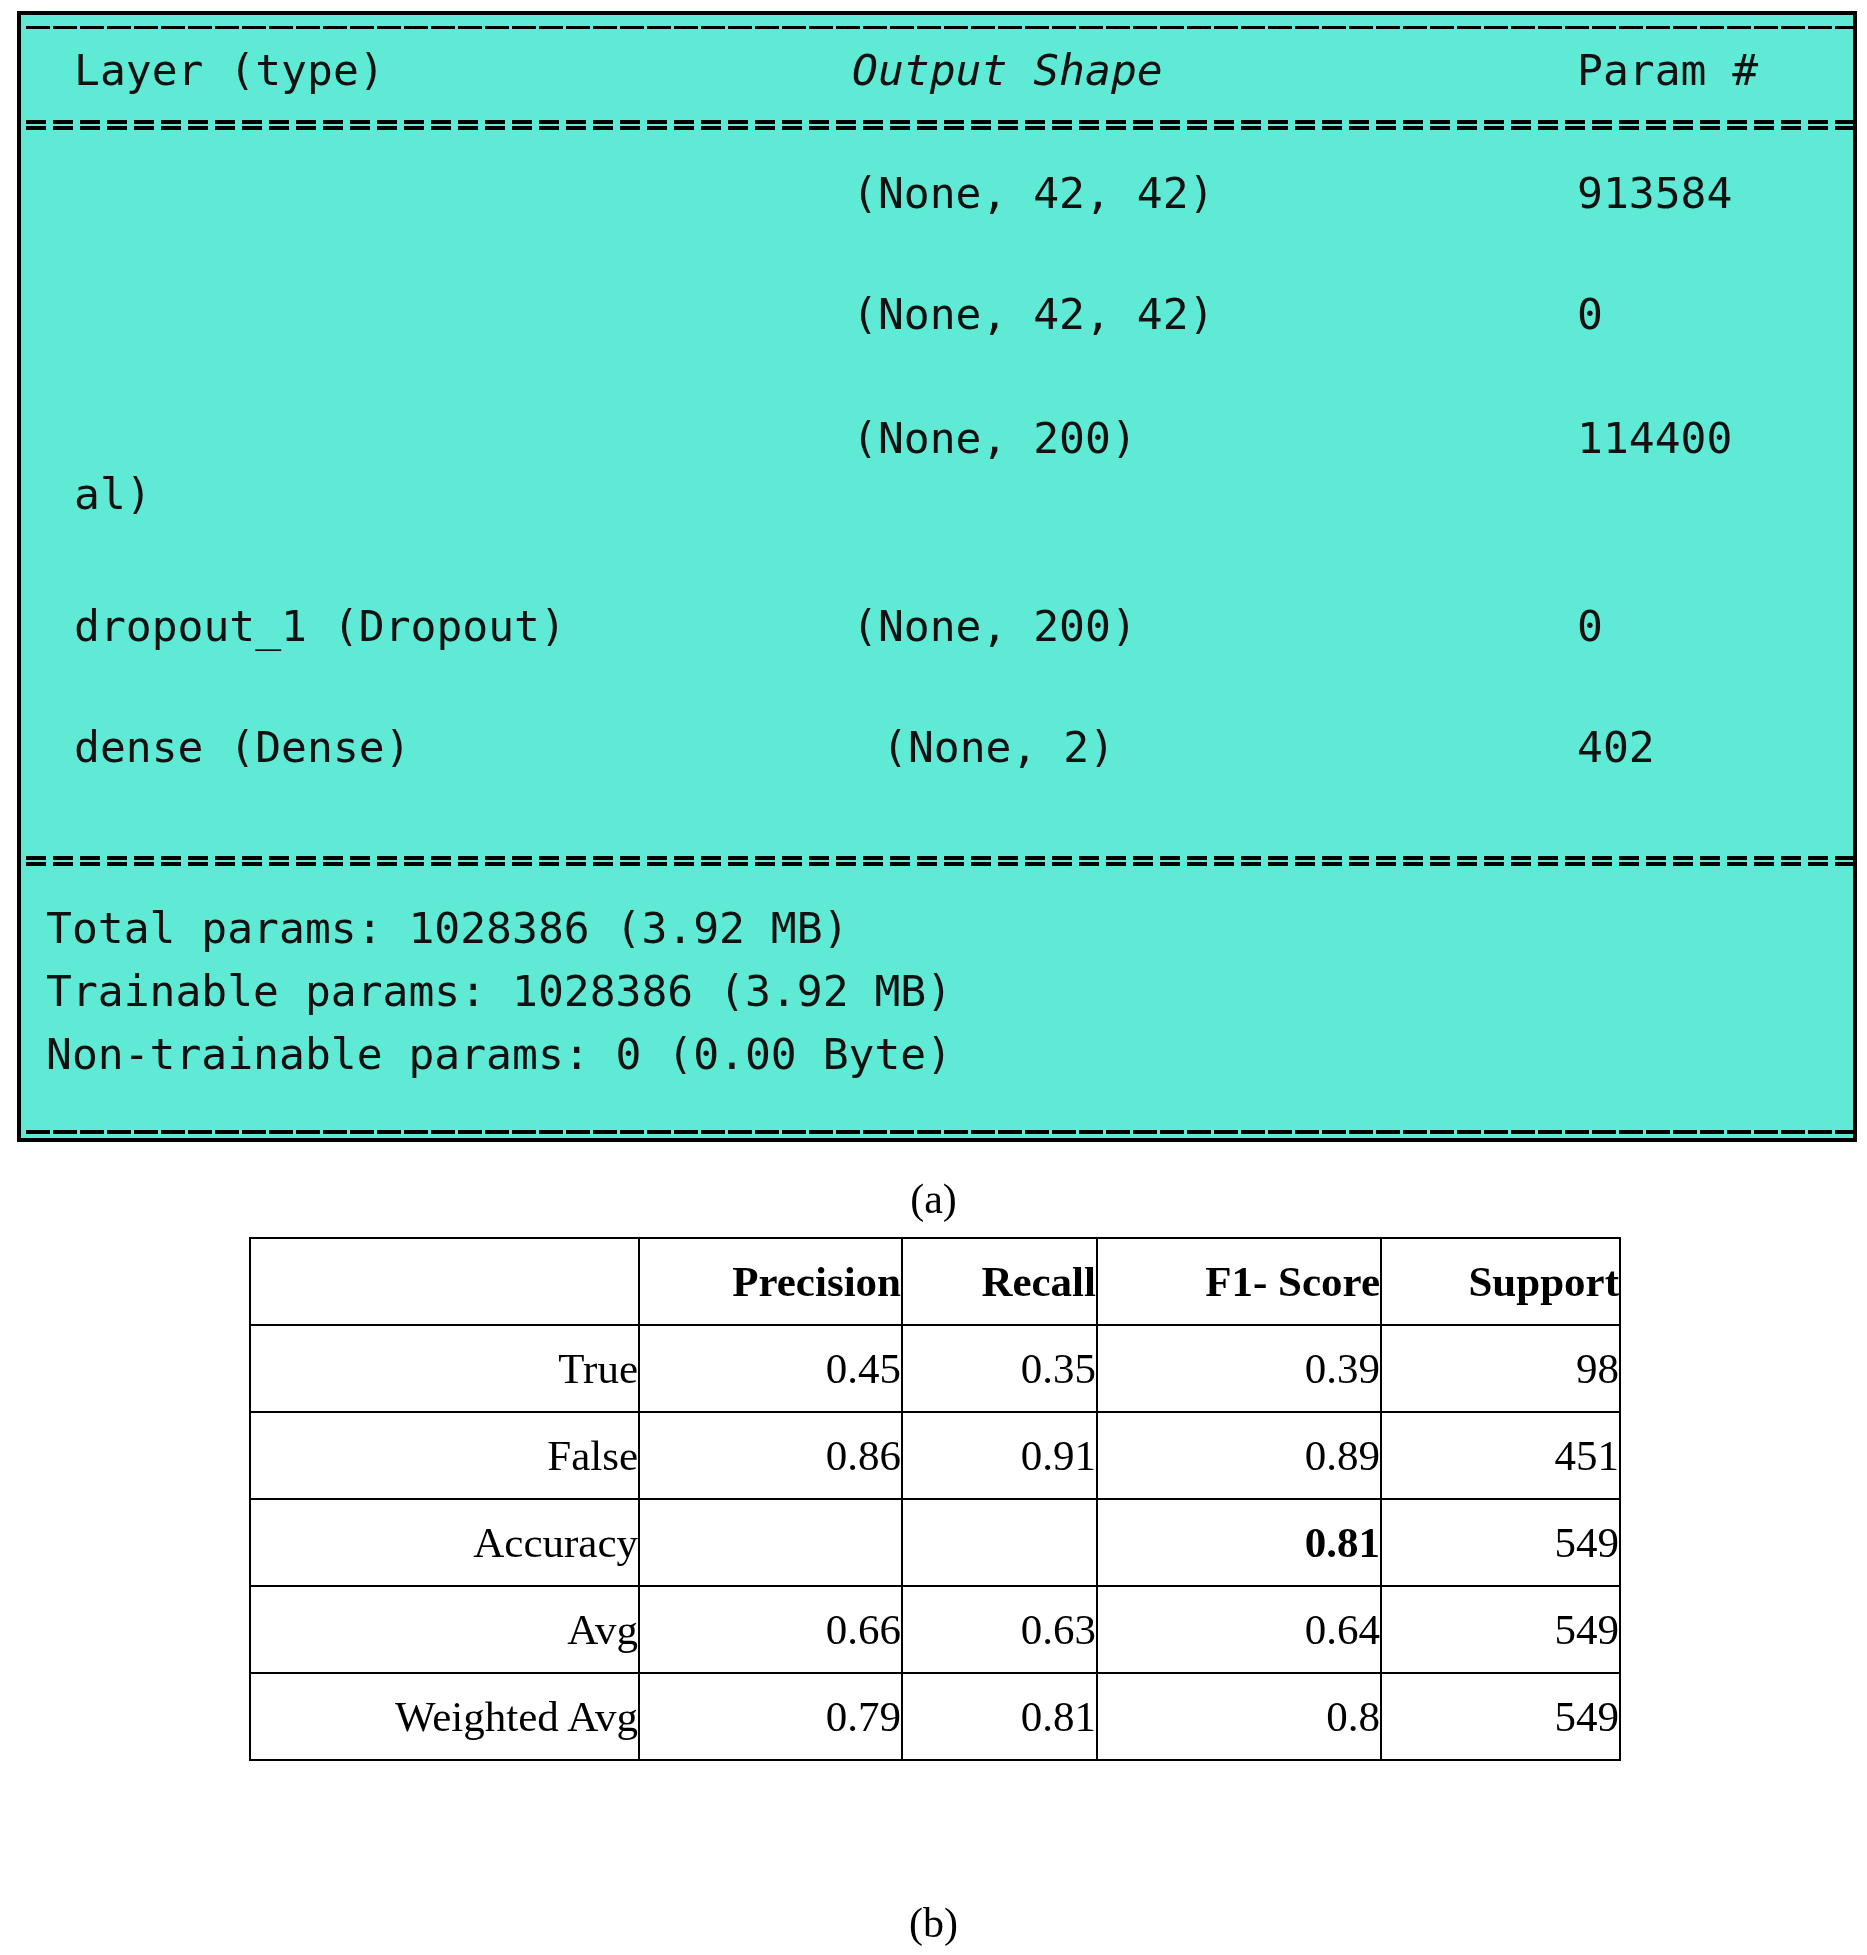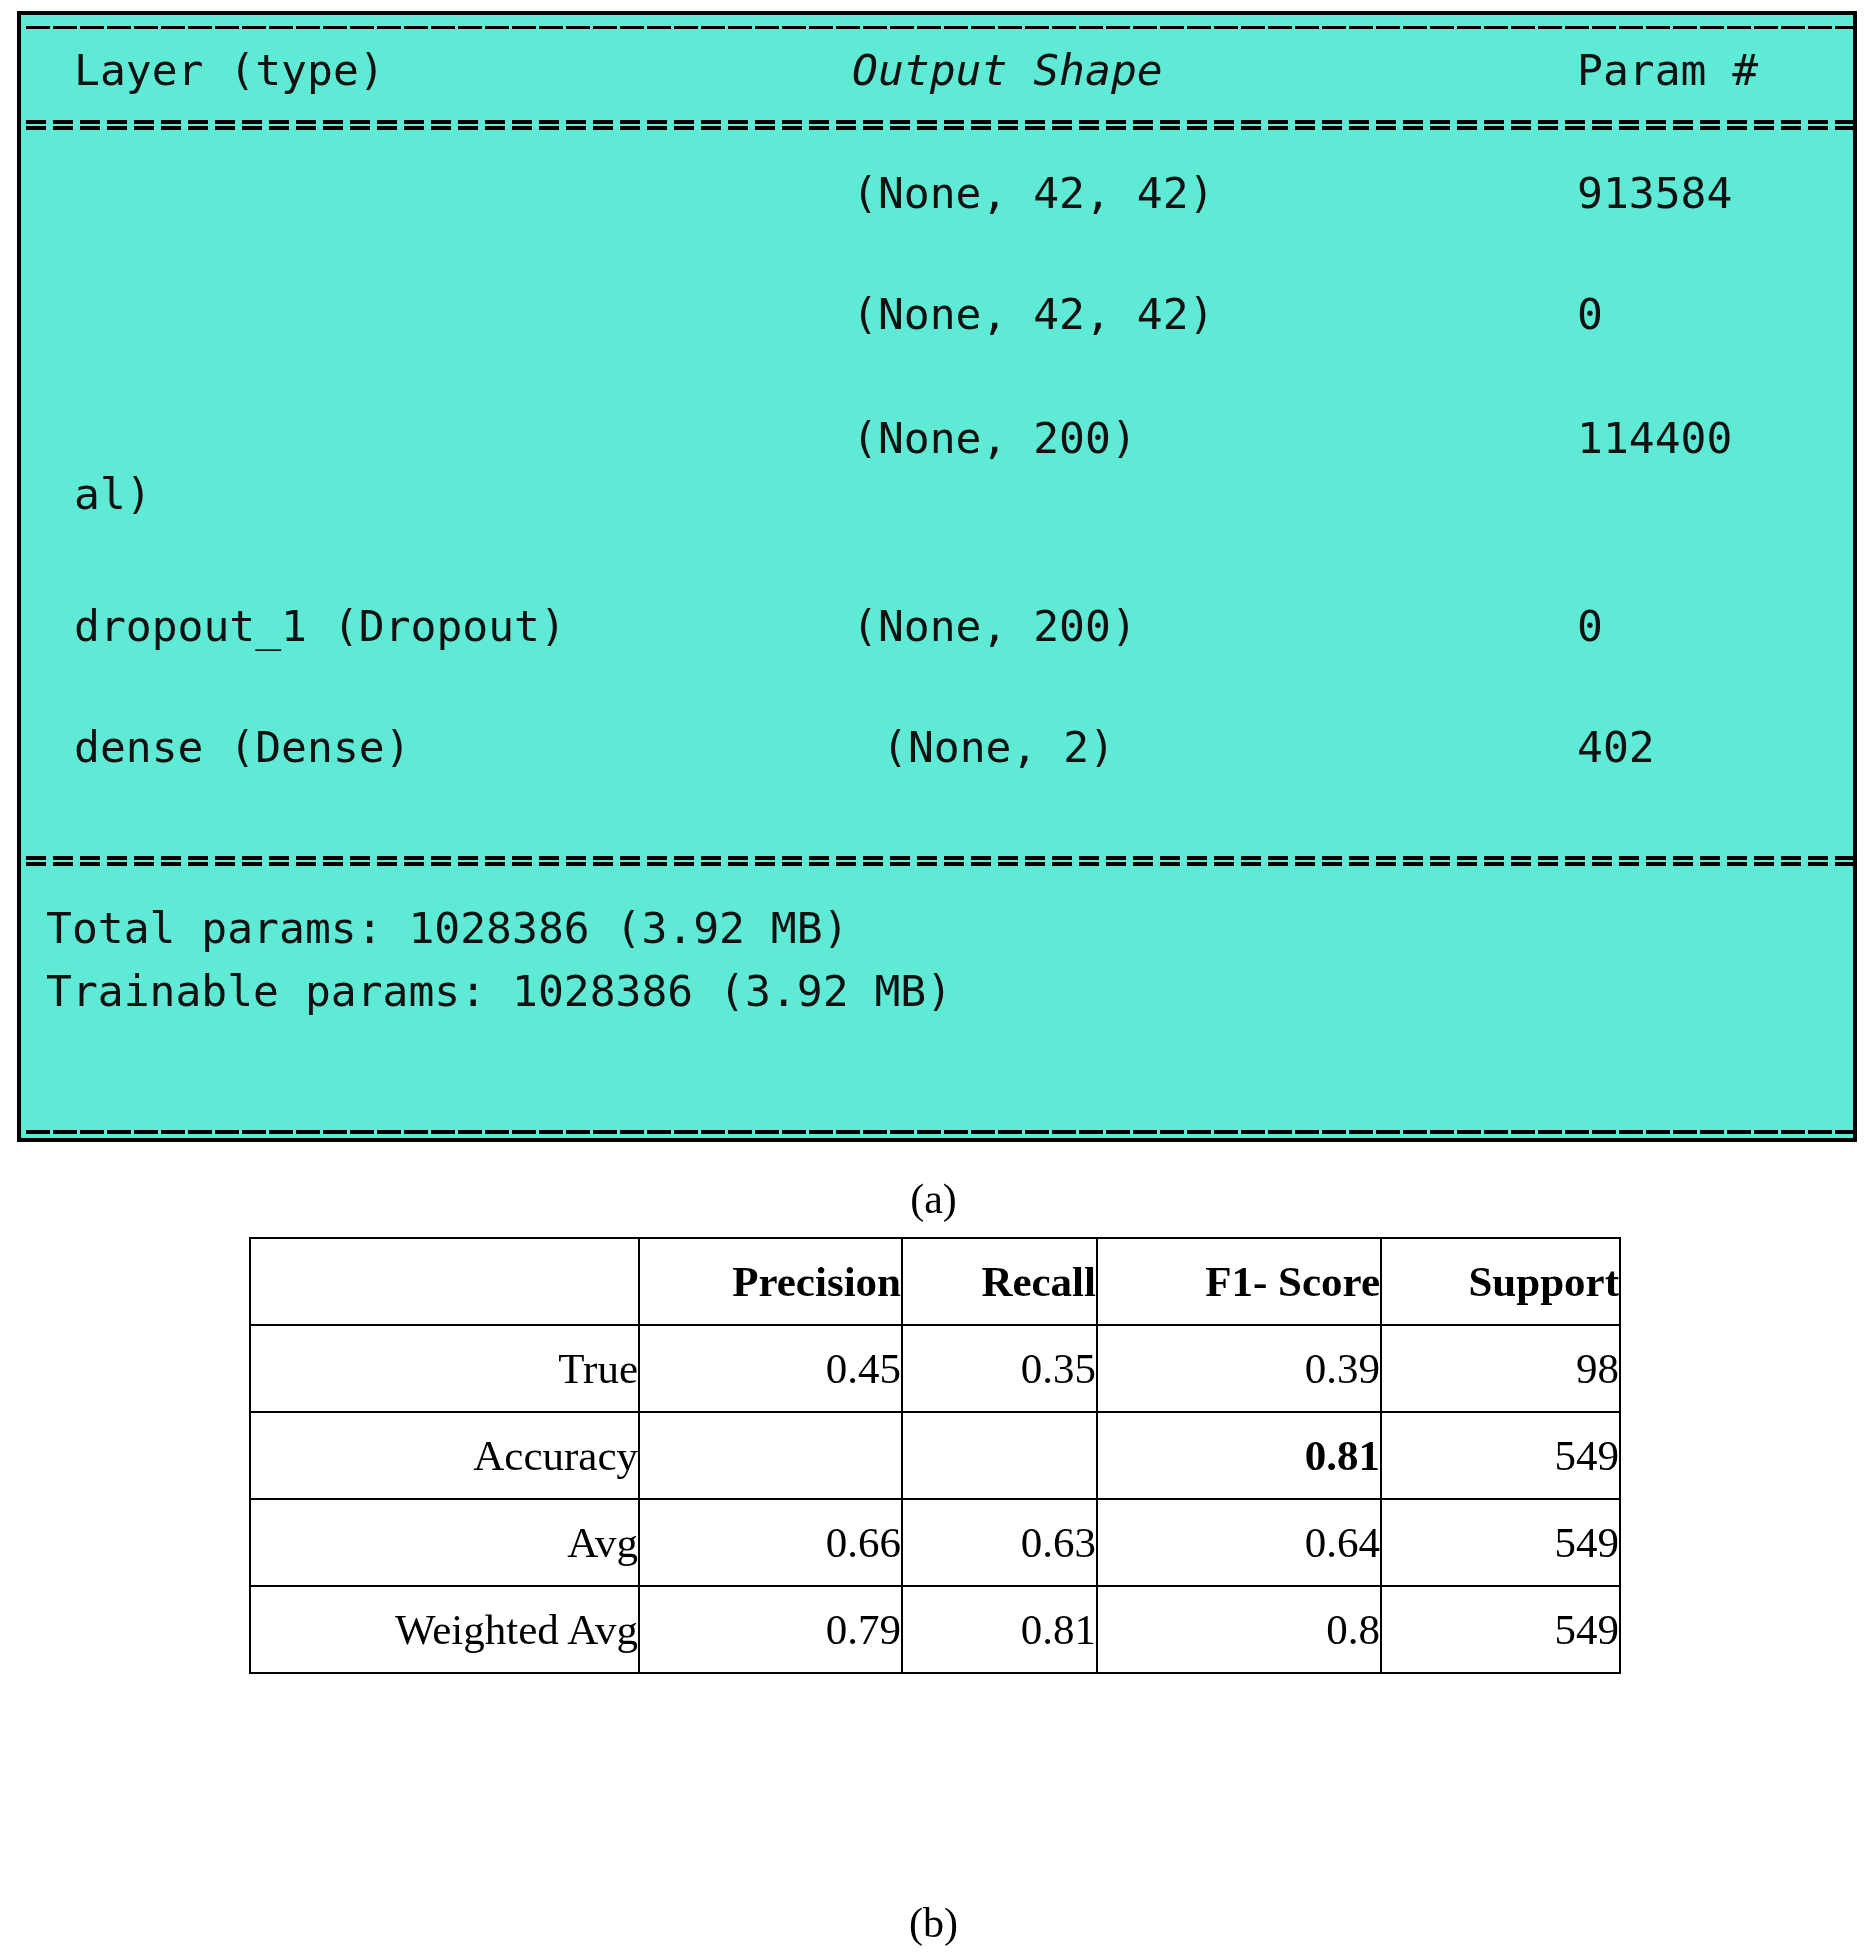--- a/index.html
+++ b/index.html
@@ -120,20 +120,21 @@
   <span class="mono col-param" style="top:590px;">0</span>
 
   <span class="mono col-name" style="top:711px;">dense (Dense)</span>
   <span class="mono col-shape" style="top:711px;margin-left:30px;">(None, 2)</span>
   <span class="mono col-param" style="top:711px;">402</span>
 
   <div class="rule rule-double" style="top:841px;"></div>
 
   <span class="mono summary-line" style="top:892px;">Total params: 1028386 (3.92 MB)</span>
   <span class="mono summary-line" style="top:955px;">Trainable params: 1028386 (3.92 MB)</span>
+  <span class="mono summary-line" style="top:1018px;">Non-trainable params: 0 (0.00 Byte)</span>
 
   <div class="rule rule-single" style="top:1115px;"></div>
 </div>
 
 <div class="caption" style="top:1178px;">(a)</div>
 
 <table class="report-table">
   <colgroup>
     <col style="width:389px">
     <col style="width:263px">
@@ -150,20 +151,27 @@
     <th>Support</th>
   </tr>
   <tr>
     <td class="row-label">True</td>
     <td>0.45</td>
     <td>0.35</td>
     <td>0.39</td>
     <td>98</td>
   </tr>
   <tr>
+    <td class="row-label">False</td>
+    <td>0.86</td>
+    <td>0.91</td>
+    <td>0.89</td>
+    <td>451</td>
+  </tr>
+  <tr>
     <td class="row-label">Accuracy</td>
     <td></td>
     <td></td>
     <td class="bold-cell">0.81</td>
     <td>549</td>
   </tr>
   <tr>
     <td class="row-label">Avg</td>
     <td>0.66</td>
     <td>0.63</td>

